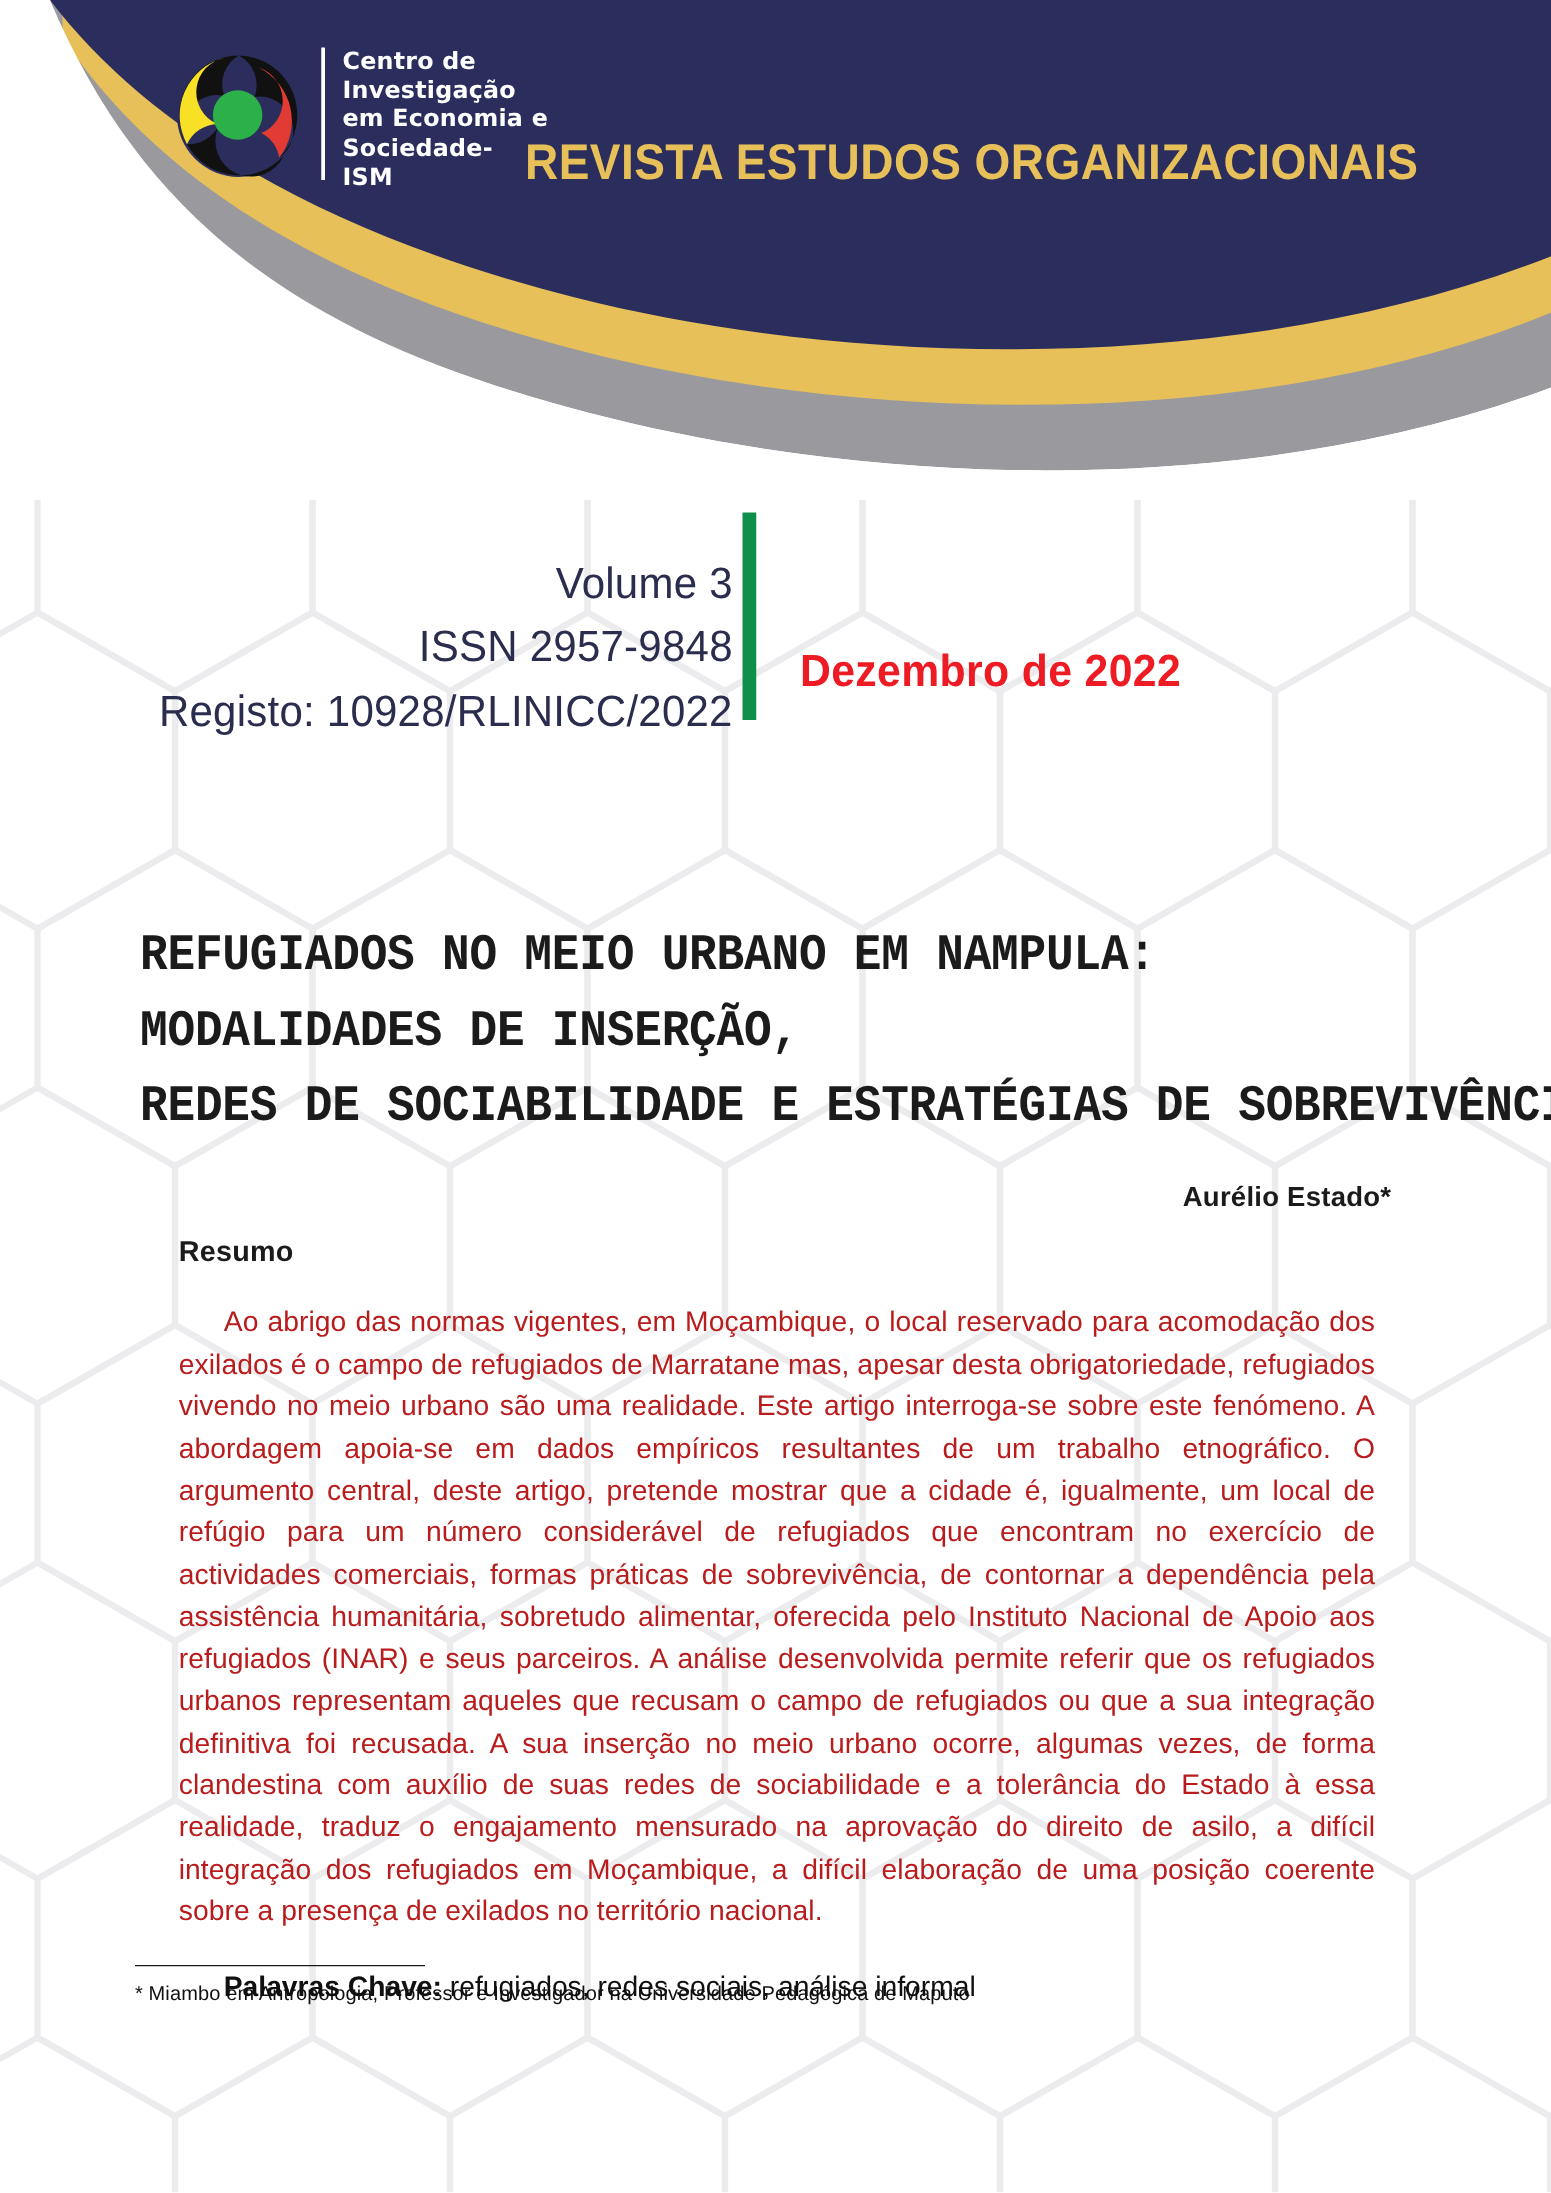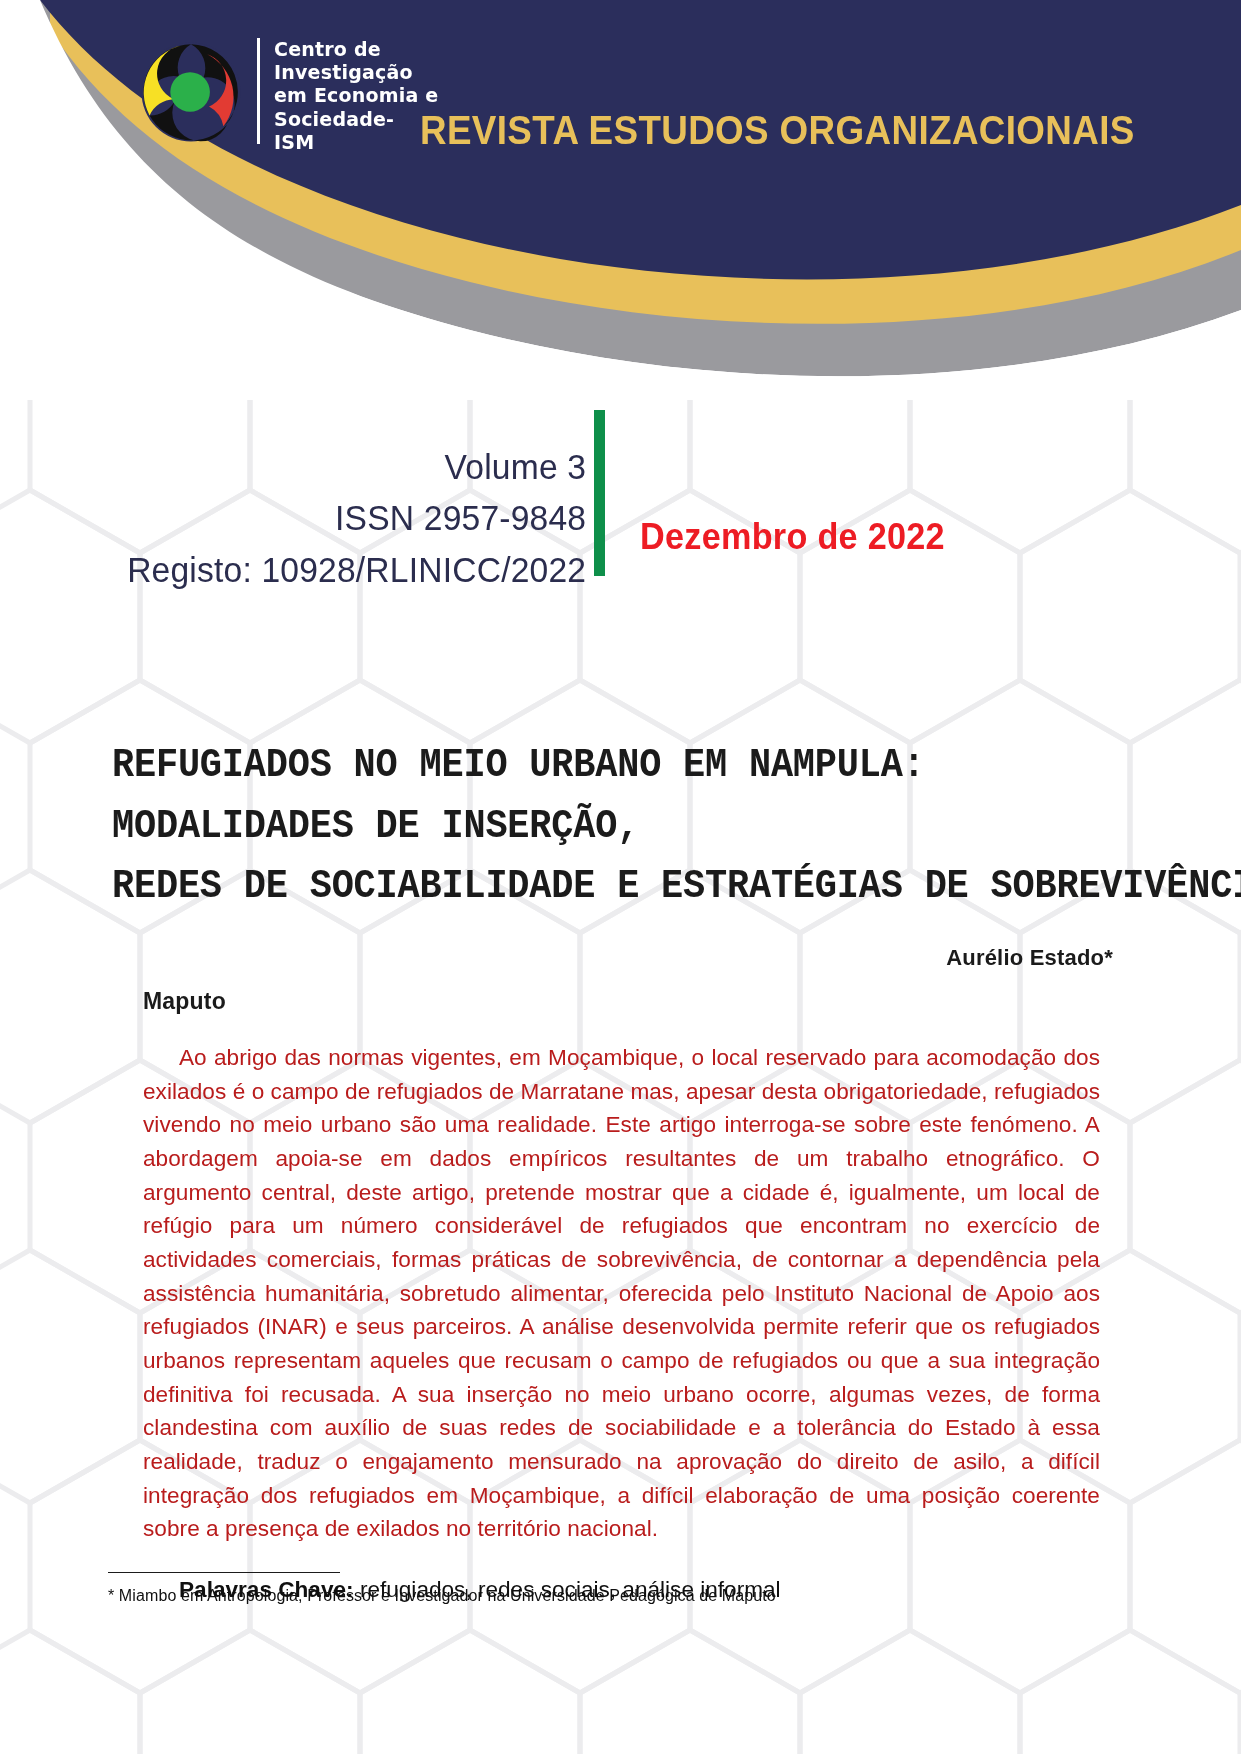--- a/index.html
+++ b/index.html
@@ -338,21 +338,21 @@
 
   <div class="article-title">
     <div>REFUGIADOS NO MEIO URBANO EM NAMPULA:</div>
     <div>MODALIDADES DE INSERÇÃO,</div>
     <div>REDES DE SOCIABILIDADE E ESTRATÉGIAS DE SOBREVIVÊNCIA</div>
   </div>
 
   <div class="author-line">Aurélio Estado*</div>
 
   <div class="abstract-wrap">
-    <div class="abstract-heading">Maputo</div>
+    <div class="abstract-heading">Resumo</div>
     <p class="abstract-body">Ao abrigo das normas vigentes, em Moçambique, o local reservado para acomodação dos exilados é o campo de refugiados de Marratane mas, apesar desta obrigatoriedade, refugiados vivendo no meio urbano são uma realidade. Este artigo interroga-se sobre este fenómeno. A abordagem apoia-se em dados empíricos resultantes de um trabalho etnográfico. O argumento central, deste artigo, pretende mostrar que a cidade é, igualmente, um local de refúgio para um número considerável de refugiados que encontram no exercício de actividades comerciais, formas práticas de sobrevivência, de contornar a dependência pela assistência humanitária, sobretudo alimentar, oferecida pelo Instituto Nacional de Apoio aos refugiados (INAR) e seus parceiros. A análise desenvolvida permite referir que os refugiados urbanos representam aqueles que recusam o campo de refugiados ou que a sua integração definitiva foi recusada. A sua inserção no meio urbano ocorre, algumas vezes, de forma clandestina com auxílio de suas redes de sociabilidade e a tolerância do Estado à essa realidade, traduz o engajamento mensurado na aprovação do direito de asilo, a difícil integração dos refugiados em Moçambique, a difícil elaboração de uma posição coerente sobre a presença de exilados no território nacional.</p>
     <div class="keywords">
       <b>Palavras Chave:</b>
       <span>refugiados, redes sociais, análise informal</span>
     </div>
   </div>
 
   <div class="footnote-rule"></div>
   <div class="footnote">* Miambo em Antropologia, Professor e Investigador na Universidade Pedagógica de Maputo</div>
 

